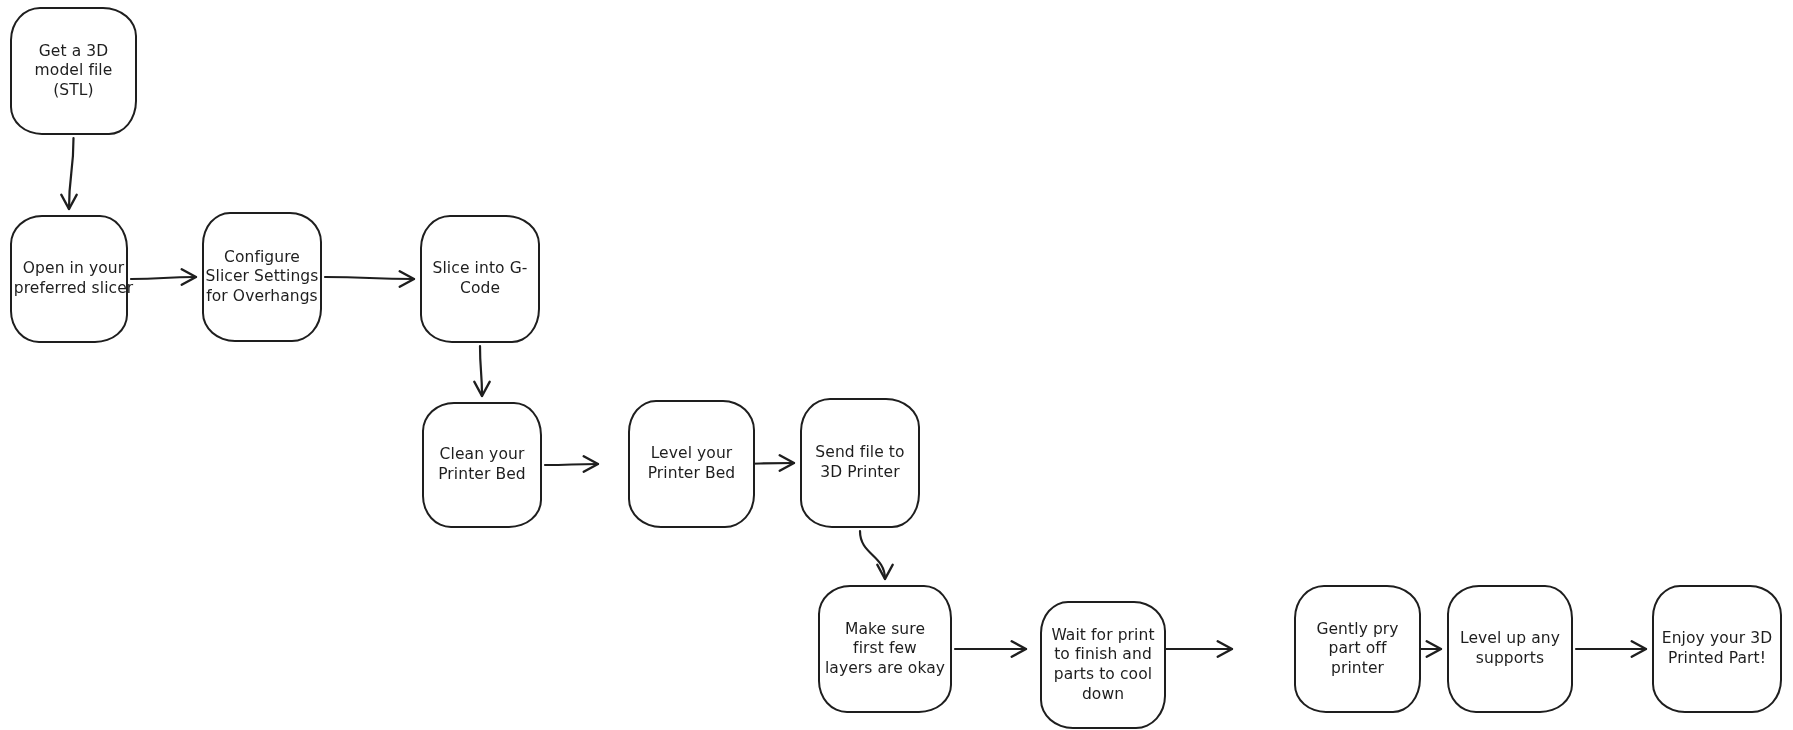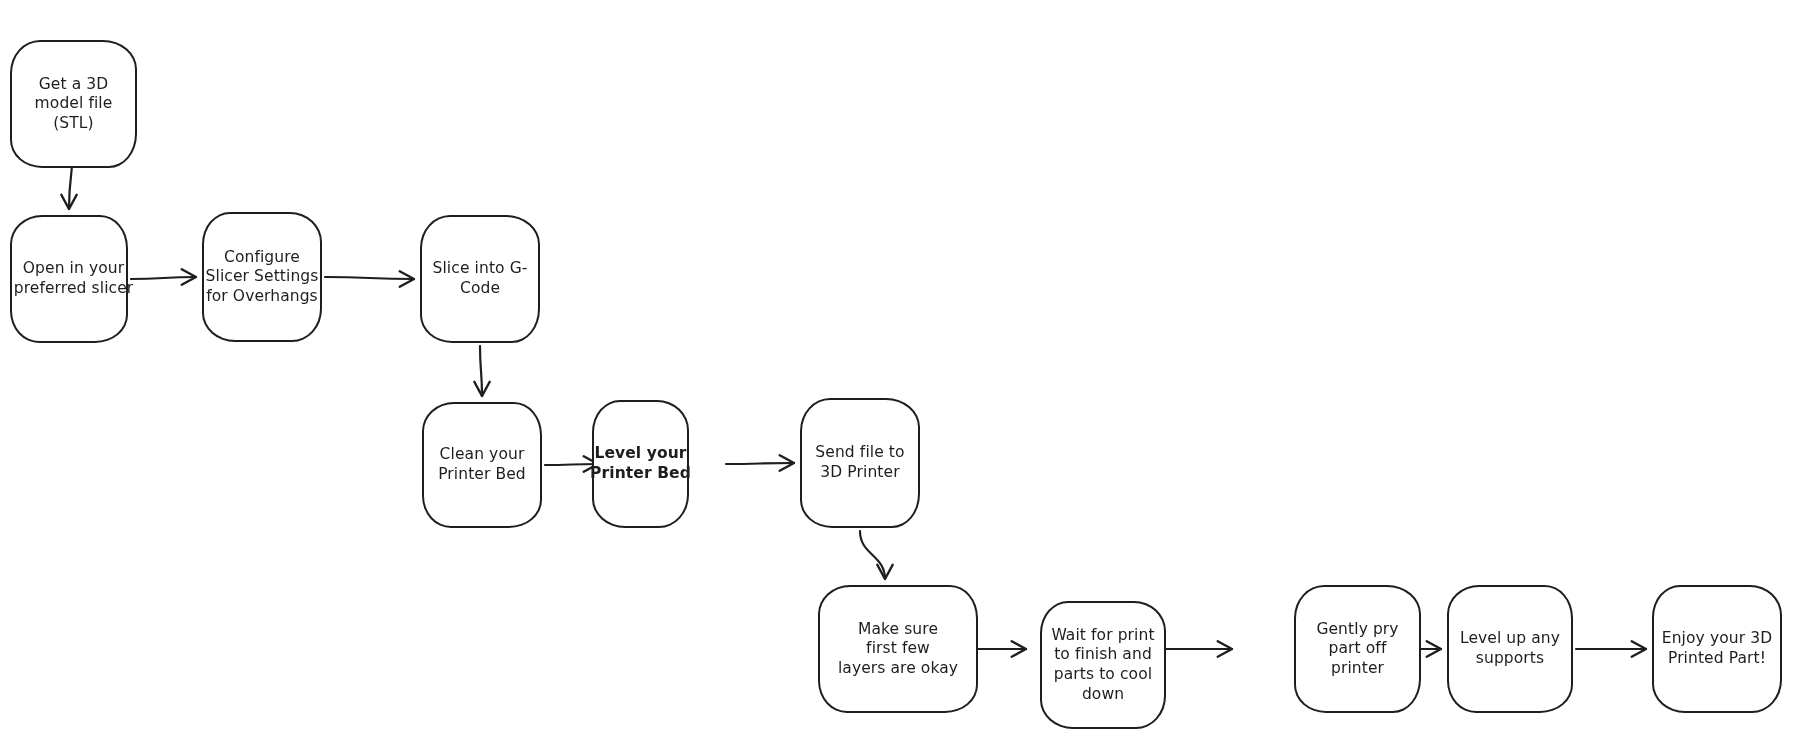--- a/index.html
+++ b/index.html
@@ -62,21 +62,21 @@
         <path d="M480,346 C480,371 482,371 482,396" fill="none" stroke="#1e1e1e" stroke-width="2.2" stroke-linecap="round" marker-end="url(#arrow-open)"></path>
         <path d="M545,465 C571.5,465 571.5,464 598,464" fill="none" stroke="#1e1e1e" stroke-width="2.2" stroke-linecap="round" marker-end="url(#arrow-open)"></path>
         <path d="M726,464 C760,464 760,463 794,463" fill="none" stroke="#1e1e1e" stroke-width="2.2" stroke-linecap="round" marker-end="url(#arrow-open)"></path>
         <path d="M860,531 C860,555 885,555 885,579" fill="none" stroke="#1e1e1e" stroke-width="2.2" stroke-linecap="round" marker-end="url(#arrow-open)"></path>
         <path d="M955,649 C990.5,649 990.5,649 1026,649" fill="none" stroke="#1e1e1e" stroke-width="2.2" stroke-linecap="round" marker-end="url(#arrow-open)"></path>
         <path d="M1161,649 C1196.5,649 1196.5,649 1232,649" fill="none" stroke="#1e1e1e" stroke-width="2.2" stroke-linecap="round" marker-end="url(#arrow-open)"></path>
         <path d="M1368,649 C1404.5,649 1404.5,649 1441,649" fill="none" stroke="#1e1e1e" stroke-width="2.2" stroke-linecap="round" marker-end="url(#arrow-open)"></path>
         <path d="M1576,649 C1611,649 1611,649 1646,649" fill="none" stroke="#1e1e1e" stroke-width="2.2" stroke-linecap="round" marker-end="url(#arrow-open)"></path>
       </g>
   </svg>
-<div class="node" style="left: 10px; top: 7px; width: 127px; height: 128px; border-radius: 30px 34px 28px 32px / 33px 29px 34px 28px; margin-top: 33px;">
+<div class="node" style="left: 10px; top: 7px; width: 127px; height: 128px; border-radius: 30px 34px 28px 32px / 33px 29px 34px 28px;">
       <span class="node-label">Get a 3D
 model file
 (STL)</span>
     </div>
     <div class="node" style="left: 10px; top: 215px; width: 118px; height: 128px; border-radius: 32px 28px 33px 29px / 29px 33px 28px 32px; padding-left: 9px;">
       <span class="node-label">Open in your
 preferred slicer</span>
     </div>
     <div class="node" style="left: 420px; top: 215px; width: 120px; height: 128px; border-radius: 30px 34px 28px 32px / 33px 29px 34px 28px;">
       <span class="node-label">Slice into G-
@@ -84,29 +84,29 @@
     </div>
     <div class="node" style="left: 202px; top: 212px; width: 120px; height: 130px; border-radius: 28px 32px 30px 33px / 32px 30px 33px 29px;">
       <span class="node-label">Configure
 Slicer Settings
 for Overhangs</span>
     </div>
     <div class="node" style="left: 422px; top: 402px; width: 120px; height: 126px; border-radius: 32px 28px 33px 29px / 29px 33px 28px 32px;">
       <span class="node-label">Clean your
 Printer Bed</span>
     </div>
-    <div class="node" style="left: 592px; top: 400px; width: 97px; height: 128px; border-radius: 28px 32px 30px 33px / 32px 30px 33px 29px; font-weight: bold;">
+    <div class="node" style="left: 628px; top: 400px; width: 127px; height: 128px; border-radius: 28px 32px 30px 33px / 32px 30px 33px 29px;">
       <span class="node-label">Level your
 Printer Bed</span>
     </div>
     <div class="node" style="left: 800px; top: 398px; width: 120px; height: 130px; border-radius: 30px 34px 28px 32px / 33px 29px 34px 28px;">
       <span class="node-label">Send file to
 3D Printer</span>
     </div>
-    <div class="node" style="left: 818px; top: 585px; width: 160px; height: 128px; border-radius: 32px 28px 33px 29px / 29px 33px 28px 32px;">
+    <div class="node" style="left: 818px; top: 585px; width: 134px; height: 128px; border-radius: 32px 28px 33px 29px / 29px 33px 28px 32px;">
       <span class="node-label">Make sure
 first few
 layers are okay</span>
     </div>
     <div class="node" style="left: 1040px; top: 585px; width: 126px; height: 128px; border-radius: 28px 32px 30px 33px / 32px 30px 33px 29px; margin-top: 16px;">
       <span class="node-label">Wait for print
 to finish and
 parts to cool
 down</span>
     </div>

